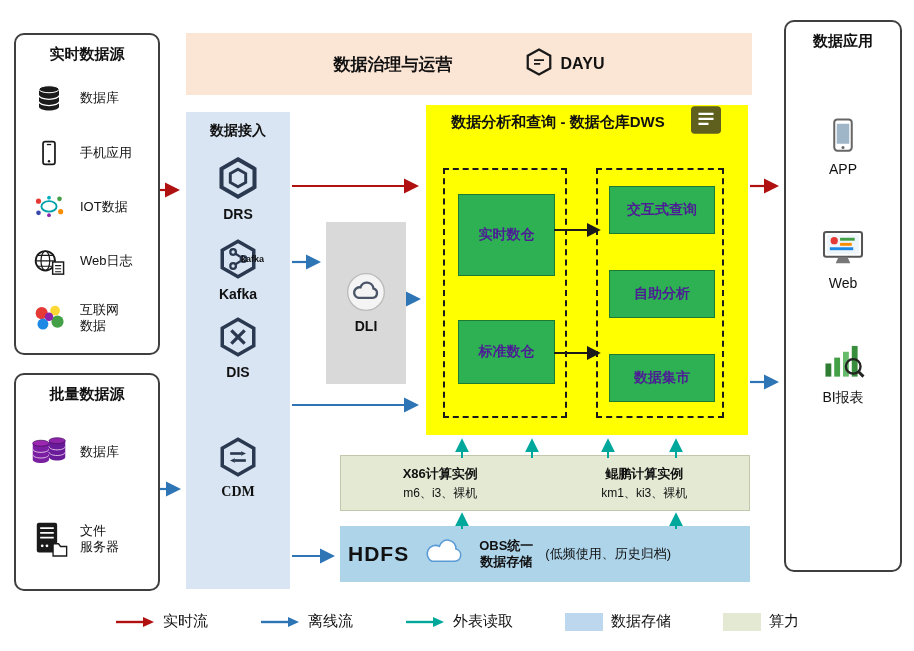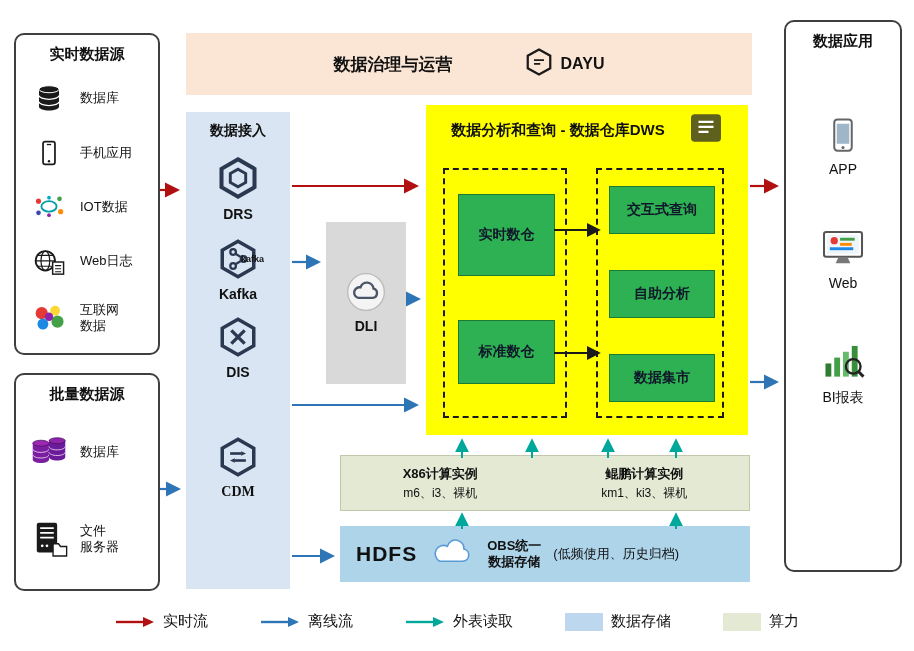--- a/index.html
+++ b/index.html
@@ -23,36 +23,36 @@
             display:flex; flex-direction:column; align-items:center; padding-top:10px; }
   .panel-title { font-size:14px; font-weight:bold; }
   .svc { position:relative; display:flex; flex-direction:column; align-items:center; }
   .svc-name { font-size:14px; font-weight:bold; margin-top:2px; }
   .kafka-badge { position:absolute; right:-4px; top:16px; font-size:9px; font-weight:bold; color:#111; }
 
   .midware { position:absolute; left:326px; top:222px; width:80px; height:162px; background:#d9d9d9;
              display:flex; flex-direction:column; align-items:center; justify-content:center; gap:16px; }
 
   .dws { position:absolute; left:426px; top:105px; width:322px; height:330px; background:#ffff00; }
-  .dws-head { display:flex; align-items:center; justify-content:center; gap:24px; padding-top:8px; }
+  .dws-head { display:flex; align-items:center; justify-content:center; gap:24px; }
   .dws-title { font-size:15px; font-weight:bold; }
   .dashed { position:absolute; border:2px dashed #1a1a1a; }
   .dash-left { left:17px; top:63px; width:124px; height:250px; }
   .dash-right { left:170px; top:63px; width:128px; height:250px; }
   .green-box { position:absolute; background:#2eb152; border:1px solid #1d7a33; display:flex;
-               align-items:center; justify-content:center; font-size:14px; font-weight:bold; color:#0f172a; }
+               align-items:center; justify-content:center; font-size:14px; font-weight:bold; color:#4c1d95; }
 
   .compute { position:absolute; left:340px; top:455px; width:410px; height:56px; background:#e4e9d4;
              border:1px solid #c2c8ac; display:flex; align-items:center; justify-content:space-around; }
   .ci-block { text-align:center; }
   .ci-title { font-size:13px; font-weight:bold; }
   .ci-spec { font-size:12px; margin-top:2px; }
 
   .hdfs { position:absolute; left:340px; top:526px; width:410px; height:56px; background:#aed4ea;
-          display:flex; align-items:center; gap:12px; padding:0 16px; }
+          display:flex; align-items:center; gap:12px; padding:0 8px; }
   .hdfs-name { font-size:21px; font-weight:bold; letter-spacing:1px; }
   .obs-label { font-size:13px; font-weight:bold; white-space:pre-line; text-align:center; line-height:1.25; }
   .hdfs-note { font-size:13px; }
 
   .apps { left:784px; top:20px; width:118px; height:552px; }
   .app-item { display:flex; flex-direction:column; align-items:center; gap:4px; }
   .app-label { font-size:14px; }
 
   .legend { position:absolute; left:0; top:612px; width:914px; display:flex; justify-content:center;
             align-items:center; gap:52px; }

